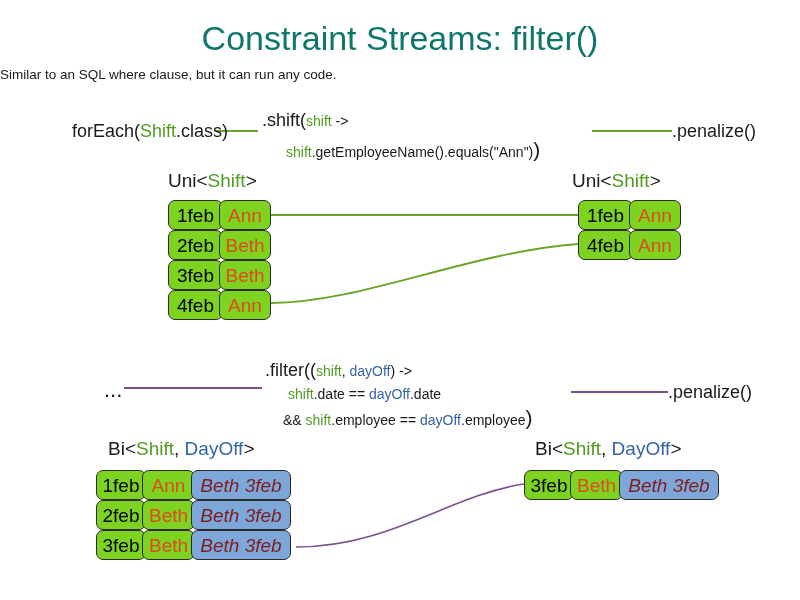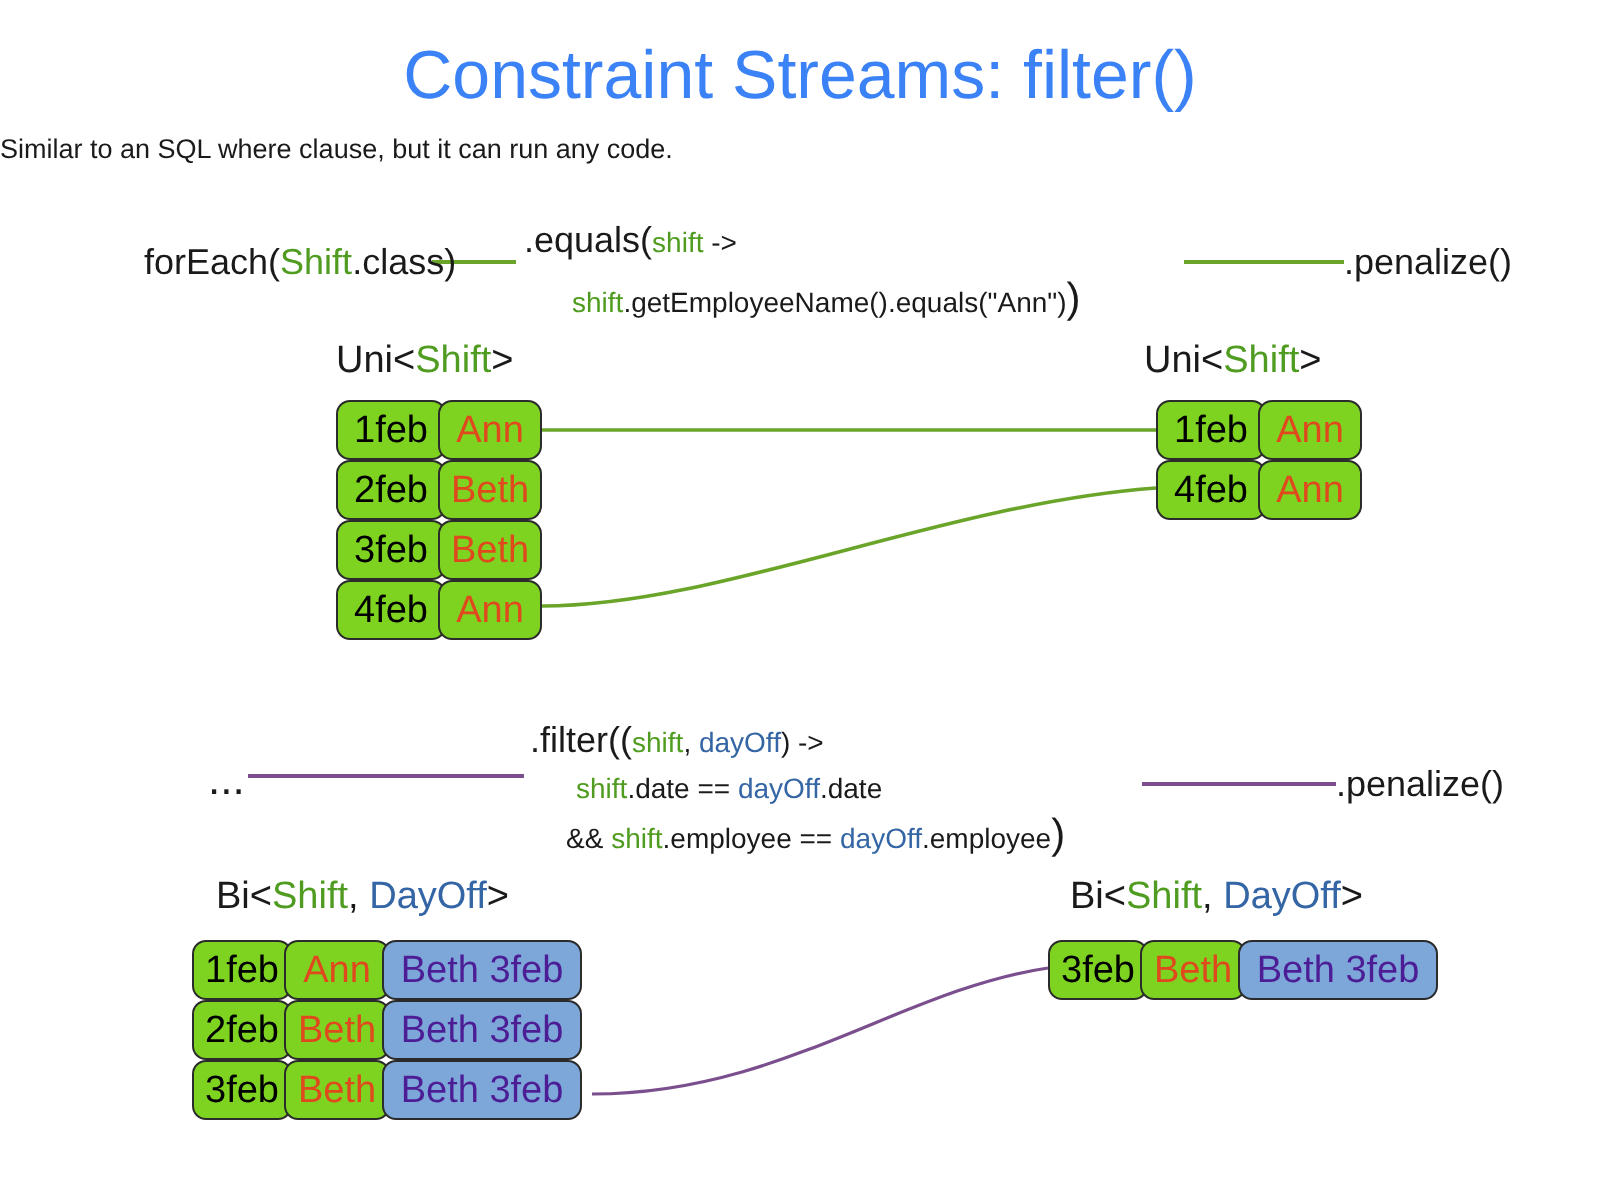--- a/index.html
+++ b/index.html
@@ -18,21 +18,21 @@
   }
 
   
   .title {
     position: absolute;
     left: 0; top: 18px;
     width: 800px;
     text-align: center;
     font-size: 34px;
     line-height: 40px;
-    color: #3b82f6;
+    color: #0f766e;
     white-space: nowrap;
   }
   .subtitle {
     position: absolute;
     left: 0; top: 66px;
     width: 800px;
     text-align: left;
     font-size: 13.5px;
     line-height: 18px;
     color: #1a1a1a;
@@ -79,21 +79,21 @@
     height: 30px;
     padding: 3px 4px;
   }
   .cell + .cell { margin-left: -4px; }
 
   .cell.shift   { background: #7ed321; }
   .cell.dayoff  { background: #7da7d9; }
 
   .txt-date  { color: #000000; }
   .txt-name  { color: #e0481e; }
-  .txt-dayoff{ color: #4c1d95; }
+  .txt-dayoff{ color: #7f1d1d; font-style: italic; }
 </style>
 </head>
 <body>
 
 <div id="page">
 
   <svg id="lines" viewBox="0 0 800 600" xmlns="http://www.w3.org/2000/svg">
 
     <line x1="216" y1="131" x2="258" y2="131" stroke="#6aa52a" stroke-width="2"></line>
 
@@ -111,21 +111,21 @@
   </svg>
 
   <div class="title">Constraint Streams: filter()</div>
   <div class="subtitle">Similar to an SQL where clause, but it can run any code.</div>
 
   <div class="abs code" style="left:24px; top:120px;margin-left:48px;">
     <span class="k">forEach(</span><span class="g">Shift</span><span class="k">.class)</span>
   </div>
 
   <div class="abs code" style="left:262px; top:109px;">
-    <span class="k">.equals(</span><span class="g code-sm">shift</span><span class="k code-sm"> -&gt;</span>
+    <span class="k">.shift(</span><span class="g code-sm">shift</span><span class="k code-sm"> -&gt;</span>
   </div>
 
   <div class="abs code-sm" style="left:286px; top:139px;">
     <span class="g">shift</span><span class="k">.getEmployeeName().equals("Ann")</span><span class="k code-paren">)</span>
   </div>
 
   <div class="abs code" style="left:672px; top:120px;">.penalize()</div>
 
   <div class="abs gen-label" style="left:168px; top:169px;">
     <span class="k">Uni&lt;</span><span class="g">Shift</span><span class="k">&gt;</span>

